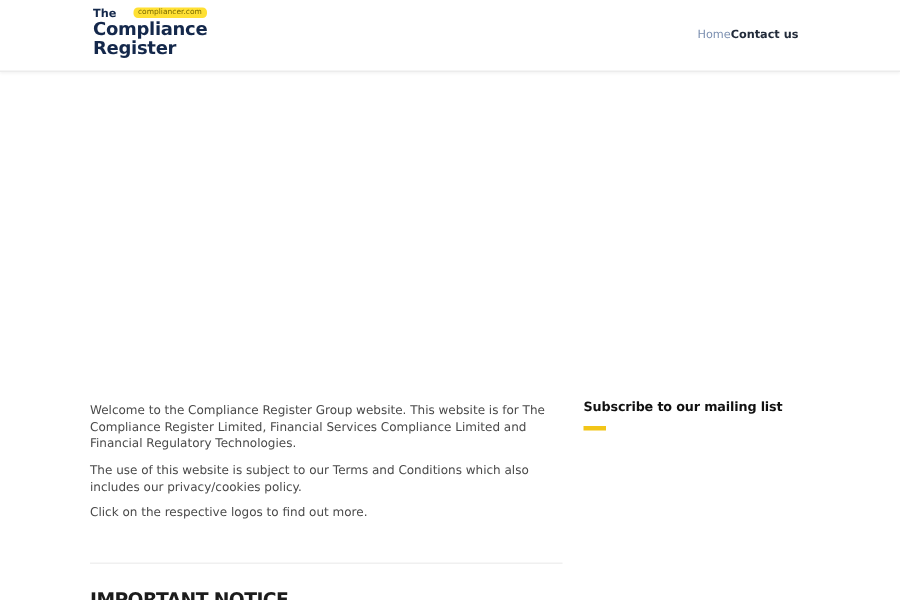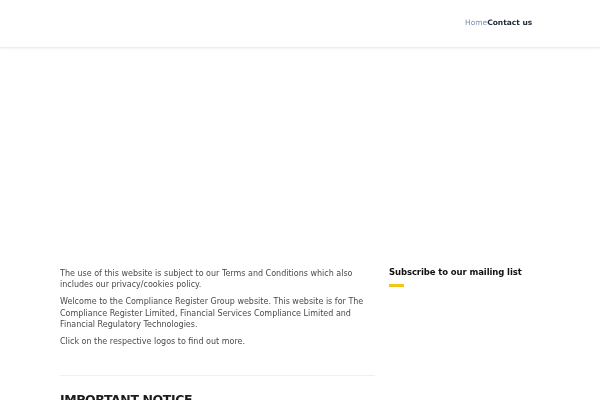--- a/index.html
+++ b/index.html
@@ -39,29 +39,35 @@
   .side-col { position:absolute; left:389px; top:267px; width:160px; font-family:"DejaVu Sans", sans-serif; }
   .side-title { font-weight:bold; font-size:8.5px; color:#111; letter-spacing:-0.1px; }
   .side-bar { width:15px; height:2.5px; background:#f2c518; margin-top:7px; }
   .side-text { margin-top:8px; font-size:8px; line-height:11.5px; color:#4a4a4a; }
   .side-text a { color:#6e8fc9; text-decoration:none; cursor:pointer; }
 </style>
 </head>
 <body>
 
 <div class="header">
+  <div class="logo">
+    <span class="logo-the">The</span>
+    <span class="logo-badge">compliancer.com</span>
+    <span class="logo-line1">Compliance</span>
+    <span class="logo-line2">Register</span>
+  </div>
   <nav class="nav">
     <a class="home">Home</a>
     <a class="contact">Contact us</a>
   </nav>
 </div>
 
 <div class="main-col">
+  <p>Welcome to the Compliance Register Group website. This website is for The Compliance Register Limited, Financial Services Compliance Limited and Financial Regulatory Technologies.</p>
   <p>The use of this website is subject to our Terms and Conditions which also includes our privacy/cookies policy.</p>
-  <p>Welcome to the Compliance Register Group website. This website is for The Compliance Register Limited, Financial Services Compliance Limited and Financial Regulatory Technologies.</p>
   <p>Click on the respective logos to find out more.</p>
 </div>
 <div class="divider"></div>
 <div class="notice">IMPORTANT NOTICE</div>
 
 <div class="side-col">
   <div class="side-title">Subscribe to our mailing list</div>
   <div class="side-bar"></div>
 </div>
 

